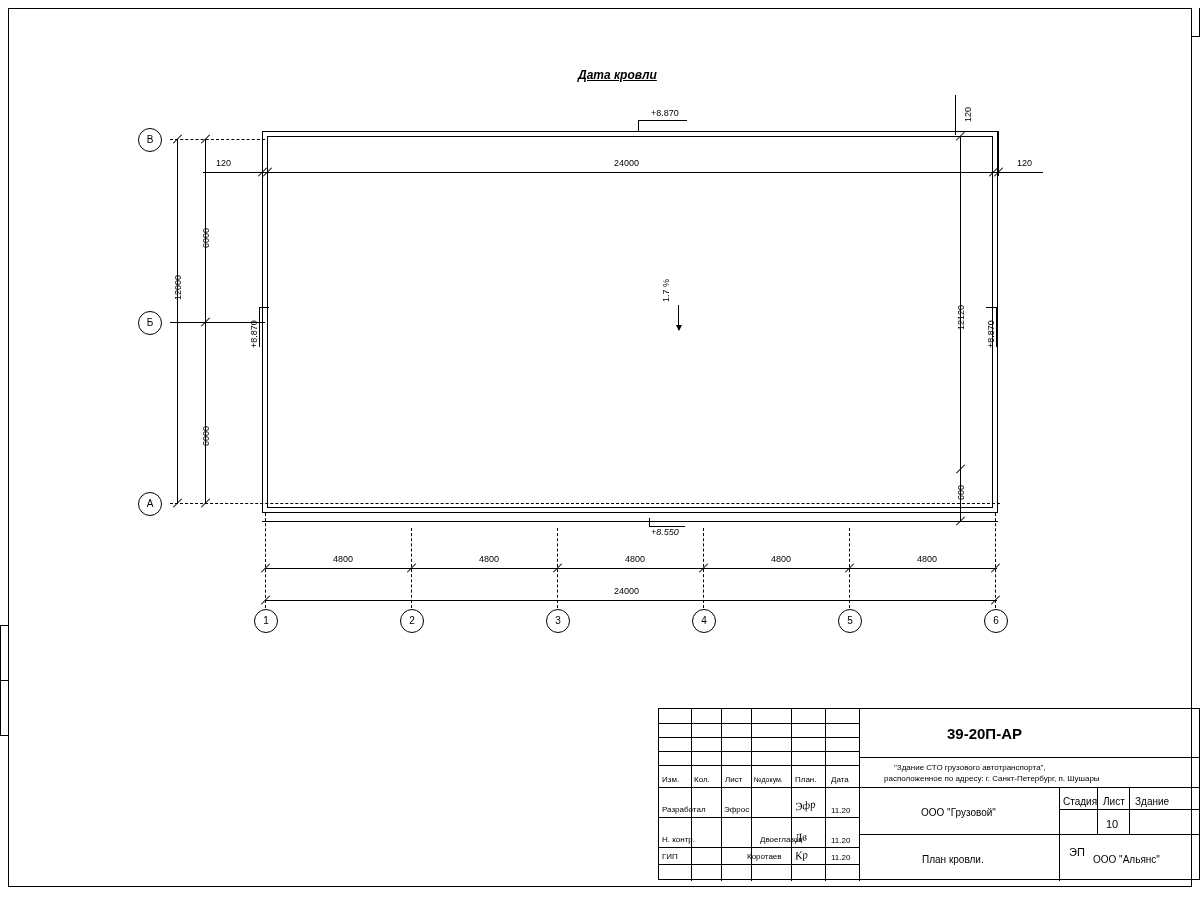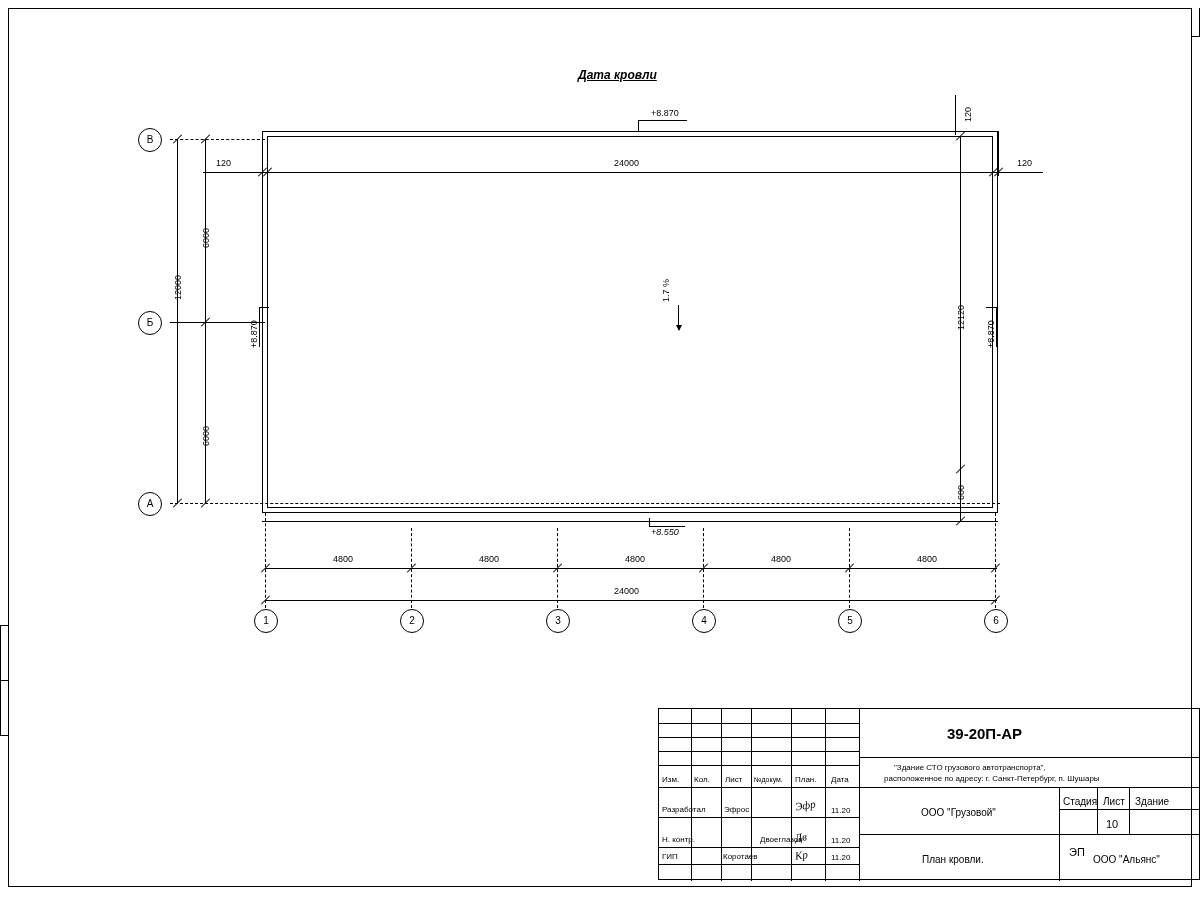--- a/index.html
+++ b/index.html
@@ -277,21 +277,21 @@
     <div class="tb-txt" style="left:65px; top:96px;">Эфрос</div>
     <div class="sign" style="left:136px; top:90px;">Эфр</div>
     <div class="tb-txt" style="left:172px; top:97px;">11.20</div>
 
     <div class="tb-txt" style="left:3px; top:126px;">Н. контр.</div>
     <div class="tb-txt" style="left:64px; top:126px;padding-left:37px;">Двоеглазов</div>
     <div class="sign" style="left:136px; top:122px;">Дв</div>
     <div class="tb-txt" style="left:172px; top:127px;">11.20</div>
 
     <div class="tb-txt" style="left:3px; top:143px;">ГИП</div>
-    <div class="tb-txt" style="left:64px; top:143px;">Коротаев</div>
+    <div class="tb-txt" style="left:64px; top:143px;padding-left:24px;">Коротаев</div>
     <div class="sign" style="left:136px; top:140px;">Кр</div>
     <div class="tb-txt" style="left:172px; top:144px;">11.20</div>
 
     <div class="hline" style="left:200px; top:48px; width:342px;"></div>
     <div class="hline" style="left:200px; top:78px; width:342px;"></div>
     <div class="hline" style="left:200px; top:125px; width:342px;"></div>
     <div class="hline" style="left:400px; top:100px; width:142px;"></div>
     <div class="vline" style="left:400px; top:78px; height:47px;"></div>
     <div class="vline" style="left:438px; top:78px; height:47px;"></div>
     <div class="vline" style="left:470px; top:78px; height:47px;"></div>

